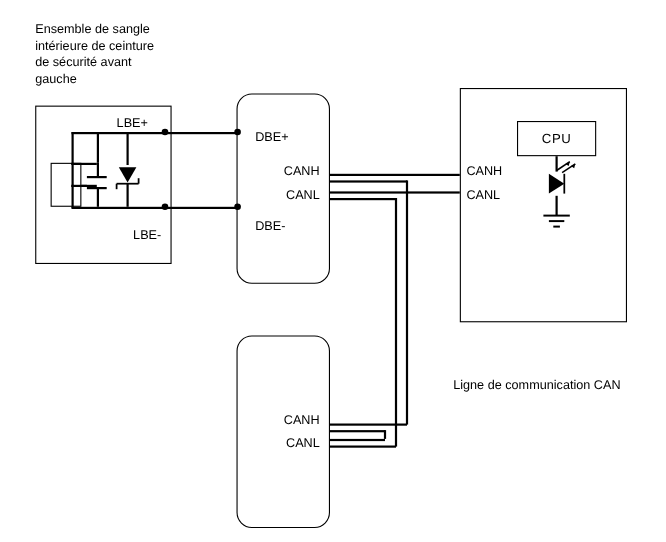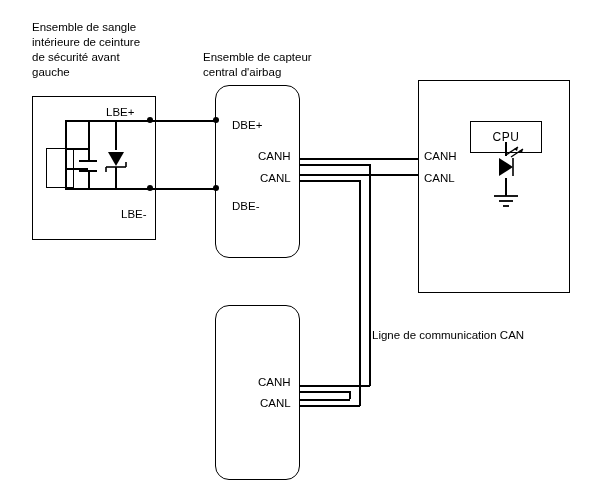--- a/index.html
+++ b/index.html
@@ -67,26 +67,24 @@
 </head>
 <body>
 
 <div id="stage">
 
   <div class="lbl" style="left:32px; top:20px;">Ensemble de sangle
 intérieure de ceinture
 de sécurité avant
 gauche</div>
 
-  <div class="lbl" style="left:203px; top:50px;">Ensemble de capteur
-central d'airbag</div>
 
 
 
-  <div class="lbl" style="left:372px; top:328px;">Ligne de communication CAN</div>
+  <div class="lbl" style="left:372px; top:344px;padding-left:40px;">Ligne de communication CAN</div>
 
   <div class="box" style="left:32px; top:96px; width:124px; height:144px;"></div>
 
   <div class="sensor-rect" style="left:46px; top:148px; width:28px; height:40px;"></div>
 
   <div class="vline" style="left:65px; top:120px; height:30px;"></div>
   <div class="hline" style="left:65px; top:120px; width:85px;"></div>
 
   <div class="vline" style="left:88px; top:120px; height:28px;"></div>
   <div class="vline" style="left:115px; top:120px; height:30px;"></div>
@@ -125,21 +123,21 @@
 
   <div class="hline" style="left:150px; top:120px; width:66px;"></div>
   <div class="hline" style="left:150px; top:188px; width:66px;"></div>
   <div class="dot" style="left:147px; top:117px;"></div>
   <div class="dot" style="left:147px; top:185px;"></div>
   <div class="dot" style="left:213px; top:117px;"></div>
   <div class="dot" style="left:213px; top:185px;"></div>
 
   <div class="box" style="left:418px; top:80px; width:152px; height:213px;"></div>
 
-  <div class="cpu" style="left:470px; top:110px; width:72px; height:32px;margin-top:11px;">CPU</div>
+  <div class="cpu" style="left:470px; top:110px; width:72px; height:32px;">CPU</div>
 
   <div class="vline" style="left:505px; top:142px; height:14px;"></div>
 
   <svg style="left:492px; top:154px; width:34px; height:30px;">
     <polygon points="7,4 7,22 21,13" fill="#000"></polygon>
     <line x1="21" y1="4" x2="21" y2="22" stroke="#000" stroke-width="1.6"></line>
     <line x1="14" y1="1" x2="26" y2="-7" stroke="#000" stroke-width="1.4"></line>
     <line x1="19" y1="3" x2="31" y2="-5" stroke="#000" stroke-width="1.4"></line>
     <polygon points="26,-7 22,-5 25,-3" fill="#000"></polygon>
     <polygon points="31,-5 27,-3 30,-1" fill="#000"></polygon>

